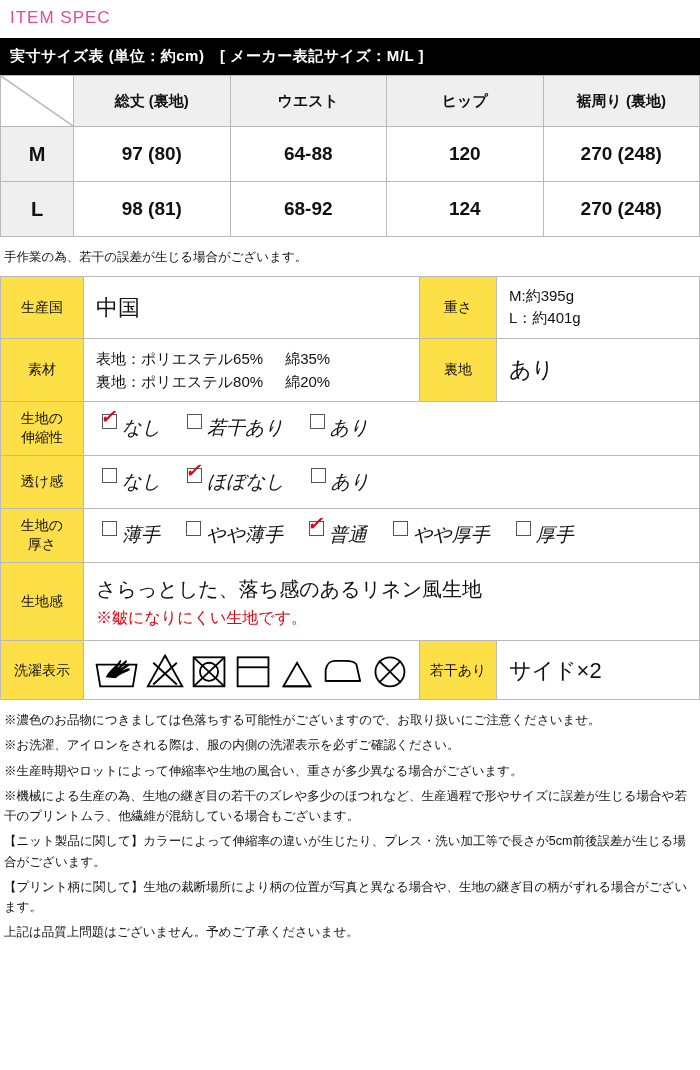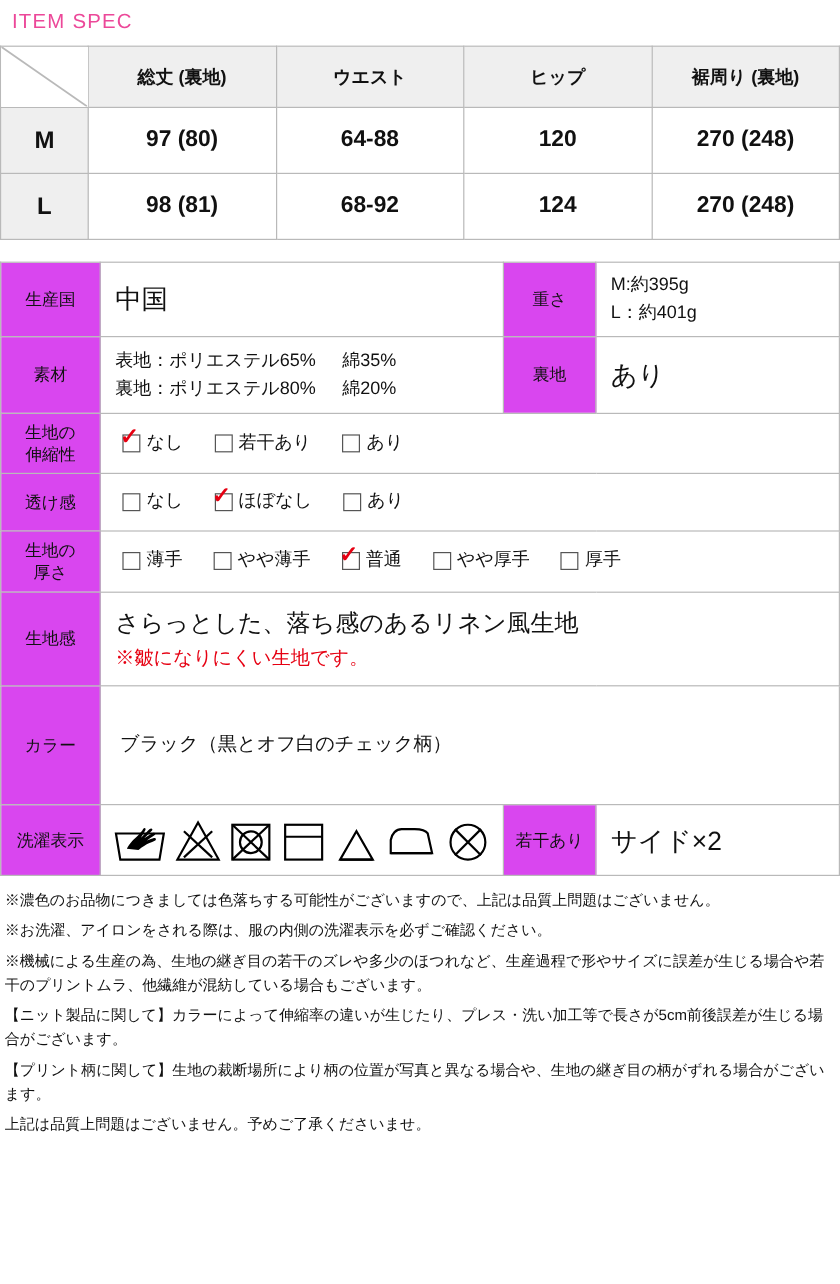--- a/index.html
+++ b/index.html
@@ -95,21 +95,21 @@
     width: 700px;
     table-layout: fixed;
   }
   .spec-table td {
     border: 1px solid #b9b9b9;
     vertical-align: middle;
     font-size: 14.5px;
     color: #111;
   }
   .spec-table td.head {
-    background: #d946ef;
+    background: #fde047;
     text-align: center;
     font-size: 14px;
     line-height: 1.35;
     padding: 6px 2px;
   }
   .spec-table td.val {
     padding: 8px 12px;
     line-height: 1.5;
     font-size: 15px;
   }
@@ -121,24 +121,24 @@
 
   
   .check-row {
     display: flex;
     align-items: center;
     flex-wrap: wrap;
     padding: 4px 0 4px 6px;
   }
   .check-item {
     display: inline-flex;
-    align-items: center;
     margin-right: 26px;
-    font-size: 15px;
+    font-size: 19px;
     white-space: nowrap;
+    font-style: italic;
   }
   .box {
     position: relative;
     width: 13px;
     height: 13px;
     border: 1px solid #555;
     display: inline-block;
     margin-right: 5px;
     background: #fff;
     flex: none;
@@ -183,20 +183,21 @@
     text-indent: 0;
   }
 </style>
 </head>
 <body>
 
 <div class="page">
 
   <div class="item-spec-title">ITEM SPEC</div>
 
+  <div class="black-bar">実寸サイズ表 (単位：約cm)　[ メーカー表記サイズ：M/L ]</div>
 
   <table class="size-table">
     <thead>
       <tr>
         <td class="lbl-col corner-cell">
           <svg class="slash" viewBox="0 0 72 48" preserveAspectRatio="none">
             <line x1="0" y1="0" x2="72" y2="48" stroke="#b9b9b9" stroke-width="1.4"></line>
           </svg>
         </td>
         <td>総丈 (裏地)</td>
@@ -217,20 +218,21 @@
         <td class="lbl-col">L</td>
         <td>98 (81)</td>
         <td>68-92</td>
         <td>124</td>
         <td>270 (248)</td>
       </tr>
     </tbody>
   </table>
 
   <div class="notes-small">
+    <div>手作業の為、若干の誤差が生じる場合がございます。</div>
   </div>
 
   <table class="spec-table">
     <tbody>
         <tr>
       <td class="head w-head">生産国</td>
       <td class="val big">中国</td>
       <td class="head w-head2">重さ</td>
       <td class="val" style="width:178px">
         <div>M:約395g</div>
@@ -327,24 +329,20 @@
     </tr>
 
     <tr>
       <td class="head w-head">生地感</td>
       <td class="val" colspan="3" style="padding:10px 12px;">
         <div style="font-size:20px;line-height:1.6">さらっとした、落ち感のあるリネン風生地</div>
         <div class="red" style="font-size:16px;line-height:1.6">※皺になりにくい生地です。</div>
       </td>
     </tr>
 
-    <tr>
-      <td class="head w-head" style="height:86px">カラー</td>
-      <td class="val" colspan="3" style="font-size:16px;padding-left:16px">ブラック（黒とオフ白のチェック柄）</td>
-    </tr>
 
     <tr>
       <td class="head w-head">洗濯表示</td>
       <td>
         <div class="wash-icons">
 
           <svg width="52" height="44" viewBox="0 0 52 44">
             <path d="M4 16 L48 16 L44 40 L8 40 Z" fill="none" stroke="#000" stroke-width="2"></path>
             <path d="M14 30 c3 -6 7 -9 10 -12 c2 -2 4 -4 5 -6 c1 -2 3 -1 2 1 c-1 2 -3 5 -4 7 c3 -3 6 -6 8 -8 c1.5 -1.5 3.5 0 2 1.5 c-2 2 -5 5 -7 7 c3 -2 6 -4 8 -5 c1.8 -1 3 1 1.4 2.2 c-2 1.5 -5 3.3 -7 4.8 c2.5 -1 5 -2 6.5 -2.3 c2 -0.4 2.6 1.8 0.8 2.6 c-3 1.3 -7 3 -9.5 4.4 c-2 1.1 -4 2.6 -5.5 4" fill="#000"></path>
           </svg>
@@ -384,22 +382,23 @@
           </svg>
         </div>
       </td>
       <td class="head w-head2">若干あり</td>
       <td class="val big">サイド×2</td>
     </tr>
   </tbody>
     </table>
 
   <div class="footer-notes">
-    <p>※濃色のお品物につきましては色落ちする可能性がございますので、上記は品質上問題はございません。</p>
+    <p>※濃色のお品物につきましては色落ちする可能性がございますので、お取り扱いにご注意くださいませ。</p>
     <p>※お洗濯、アイロンをされる際は、服の内側の洗濯表示を必ずご確認ください。</p>
+    <p>※生産時期やロットによって伸縮率や生地の風合い、重さが多少異なる場合がございます。</p>
     <p>※機械による生産の為、生地の継ぎ目の若干のズレや多少のほつれなど、生産過程で形やサイズに誤差が生じる場合や若干のプリントムラ、他繊維が混紡している場合もございます。</p>
     <p>【ニット製品に関して】カラーによって伸縮率の違いが生じたり、プレス・洗い加工等で長さが5cm前後誤差が生じる場合がございます。</p>
     <p>【プリント柄に関して】生地の裁断場所により柄の位置が写真と異なる場合や、生地の継ぎ目の柄がずれる場合がございます。</p>
     <p>上記は品質上問題はございません。予めご了承くださいませ。</p>
 
   </div>
 
 </div>
 
 </body></html>

